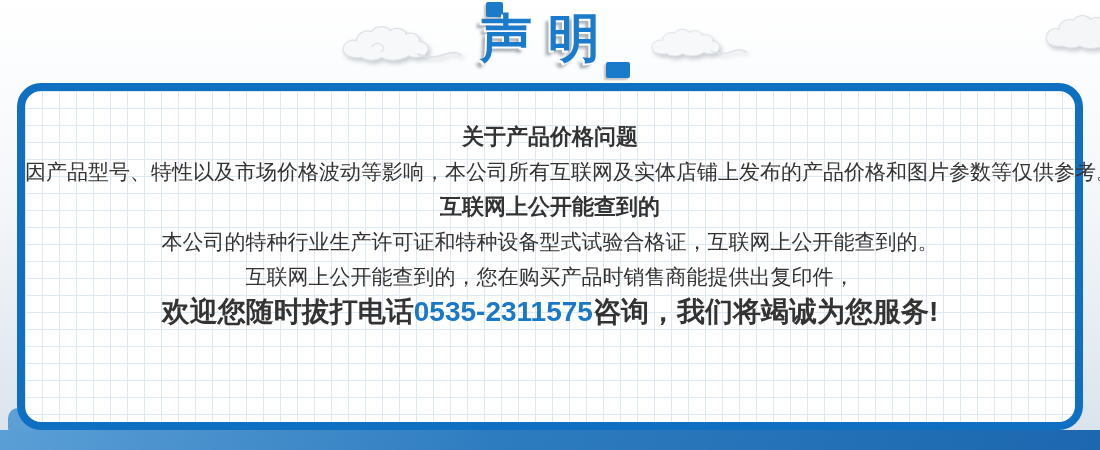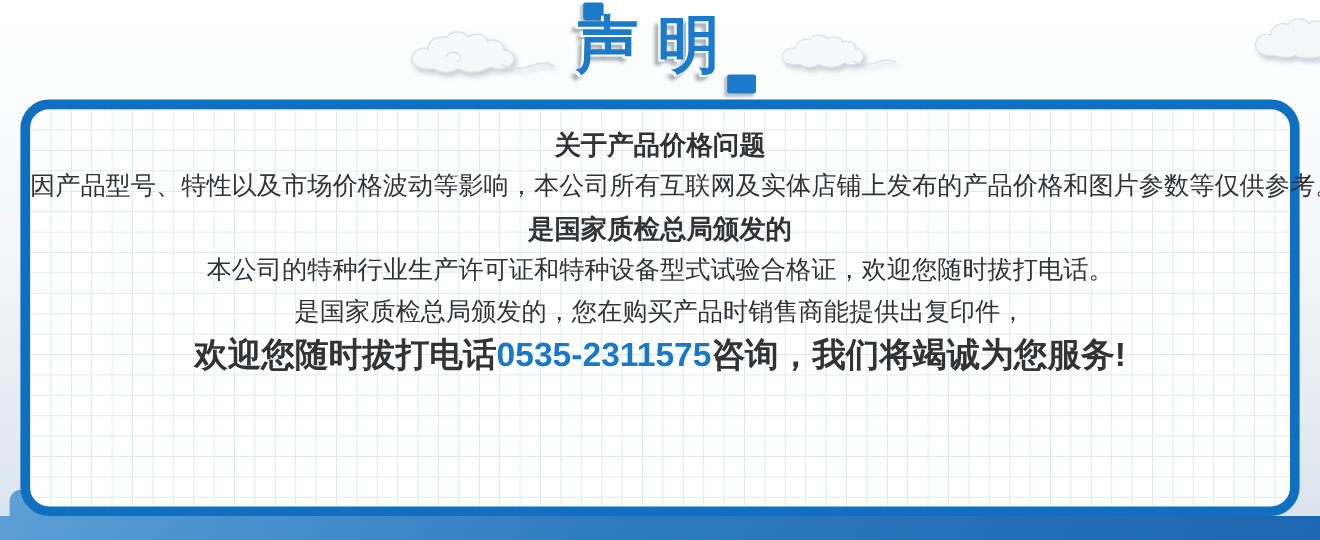--- a/index.html
+++ b/index.html
@@ -48,21 +48,21 @@
     box-sizing:border-box;
     width:1066px;height:347px;
     margin:0 auto;
     border:8px solid #0f6fc1;
     border-radius:24px;
     background-color:#ffffff;
     background-image:
       linear-gradient(to right,#dce8f2 1px,transparent 1px),
       linear-gradient(to bottom,#dce8f2 1px,transparent 1px);
     background-size:17px 17px;
-    padding-top:12px;
+    padding-top:28px;
   }
   .row{
     height:35px;line-height:35px;
     text-align:center;
     font-size:21px;color:#333333;
     white-space:nowrap;
   }
   .row.heading{font-weight:700;font-size:22px;}
   .row.gap-lg{margin-top:9px;}
   .row.contact{font-weight:700;font-size:28px;}
@@ -106,23 +106,23 @@
 
   </div>
 
   <div class="corner-accent"></div>
 
   <div class="panel">
 
     <div class="row heading">关于产品价格问题</div>
     <div class="row">因产品型号、特性以及市场价格波动等影响，本公司所有互联网及实体店铺上发布的产品价格和图片参数等仅供参考。</div>
 
-    <div class="row heading">是国家质检总局颁发的</div>
-    <div class="row">本公司的特种行业生产许可证和特种设备型式试验合格证，欢迎您随时拔打电话。</div>
-    <div class="row">是国家质检总局颁发的，您在购买产品时销售商能提供出复印件，</div>
+    <div class="row heading">互联网上公开能查到的</div>
+    <div class="row">本公司的特种行业生产许可证和特种设备型式试验合格证，互联网上公开能查到的。</div>
+    <div class="row">互联网上公开能查到的，您在购买产品时销售商能提供出复印件，</div>
 
     <div class="row contact">
       <span>欢迎您随时拔打电话</span><a href="#" class="phone">0535-2311575</a><span>咨询，我们将竭诚为您服务!</span>
     </div>
 
     <svg class="cloud cloud-panel" viewBox="0 0 150 55">
       <path d="M28 40 C14 42 4 36 6 28 C8 21 16 18 22 20 C22 12 31 6 40 9 C44 2 57 1 62 8 C68 3 79 5 81 12 C90 9 98 14 97 21 C104 21 109 26 107 32 C104 40 92 42 84 38 C76 44 60 45 52 40 C44 45 34 44 28 40 Z" fill="#ffffff" stroke="#e2e6ea" stroke-width="1.5"></path>
       <path d="M40 27 q6 -7 13 -1 q4 4 -2 7" fill="none" stroke="#e2e6ea" stroke-width="1.5" stroke-linecap="round"></path>
       <path d="M95 36 Q112 44 128 37 Q139 33 148 39" fill="none" stroke="#e2e6ea" stroke-width="2" stroke-linecap="round"></path>
     </svg>

